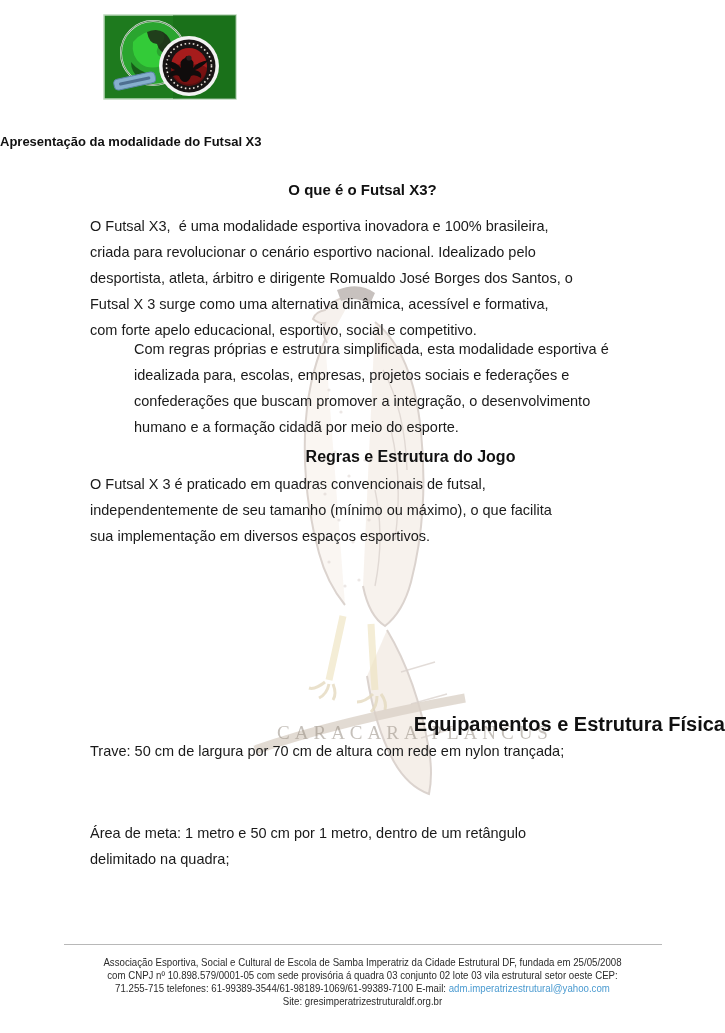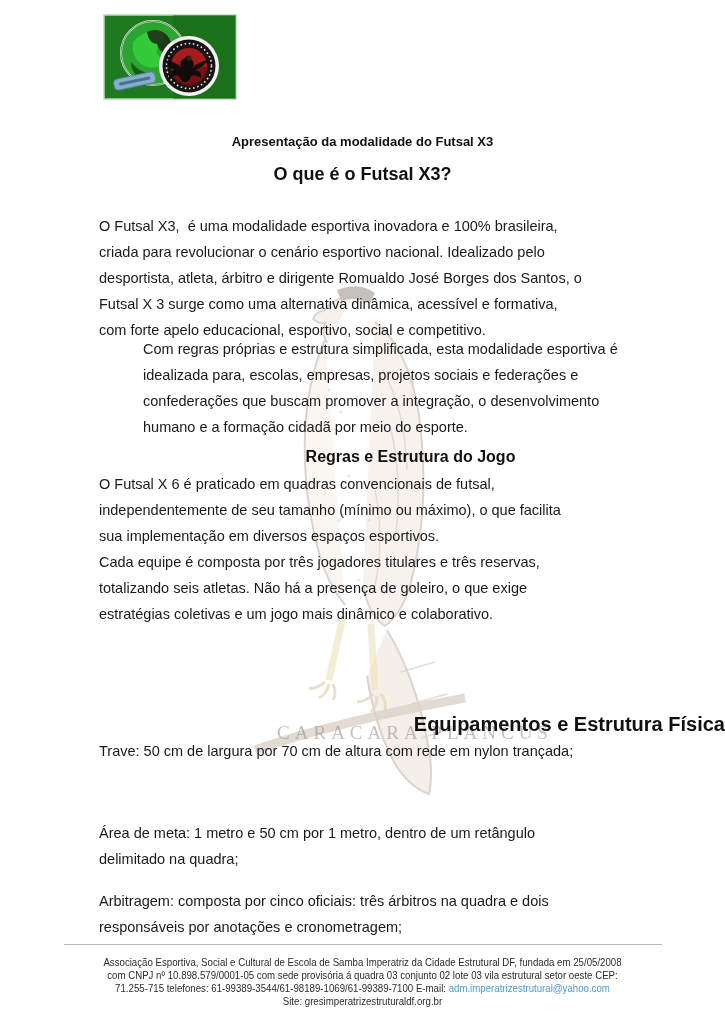--- a/index.html
+++ b/index.html
@@ -19,31 +19,31 @@
     position:absolute;left:255px;top:722px;width:320px;
     text-align:center;
     font-family:Liberation Serif, serif;
     font-size:19px;letter-spacing:5px;
     color:rgba(150,140,130,.55);
     z-index:0;pointer-events:none;
   }
   
   .doc-title{
     position:absolute;left:0;top:134px;width:725px;
-    text-align:center;font-weight:bold;font-size:13px;color:#111;z-index:2;
+    text-align:left;font-weight:bold;font-size:13px;color:#111;z-index:2;
   }
   .h-center{
     position:absolute;left:0;width:725px;text-align:center;
     font-weight:bold;color:#111;z-index:2;
   }
-  .h1{top:164px;font-size:18px;}
+  .h1{top:181px;font-size:15px;}
   .h2{top:448px;font-size:16px;padding-left:48px;}
   .h3{top:713px;font-size:20px;text-align:right;}
   .para{
-    position:absolute;left:99px;width:560px;
+    position:absolute;left:90px;width:560px;
     font-size:14.5px;line-height:26px;
     white-space:pre;z-index:2;
   }
   .p1{top:213px;} .p2{top:336px;margin-left:44px;} .p3{top:471px;}
   .p4{top:549px;} .p5{top:629px;} .p6{top:738px;}
   .p7{top:772px;margin-top:48px;} .p8{top:829px;} .p9{top:888px;}
   
   .footer-rule{
     position:absolute;left:64px;top:944px;width:598px;
     border-top:1px solid #b8b8b8;z-index:2;
@@ -148,33 +148,28 @@
 criada para revolucionar o cenário esportivo nacional. Idealizado pelo
 desportista, atleta, árbitro e dirigente Romualdo José Borges dos Santos, o
 Futsal X 3 surge como uma alternativa dinâmica, acessível e formativa,
 com forte apelo educacional, esportivo, social e competitivo.</div>
   <div class="para p2">Com regras próprias e estrutura simplificada, esta modalidade esportiva é
 idealizada para, escolas, empresas, projetos sociais e federações e
 confederações que buscam promover a integração, o desenvolvimento
 humano e a formação cidadã por meio do esporte.</div>
 
   <div class="h-center h2">Regras e Estrutura do Jogo</div>
-  <div class="para p3">O Futsal X 6 é praticado em quadras convencionais de futsal,
+  <div class="para p3">O Futsal X 3 é praticado em quadras convencionais de futsal,
 independentemente de seu tamanho (mínimo ou máximo), o que facilita
 sua implementação em diversos espaços esportivos.</div>
-  <div class="para p4">Cada equipe é composta por três jogadores titulares e três reservas,
-totalizando seis atletas. Não há a presença de goleiro, o que exige
-estratégias coletivas e um jogo mais dinâmico e colaborativo.</div>
 
   <div class="h-center h3">Equipamentos e Estrutura Física</div>
   <div class="para p6">Trave: 50 cm de largura por 70 cm de altura com rede em nylon trançada;</div>
   <div class="para p7">Área de meta: 1 metro e 50 cm por 1 metro, dentro de um retângulo
 delimitado na quadra;</div>
-  <div class="para p9">Arbitragem: composta por cinco oficiais: três árbitros na quadra e dois
-responsáveis por anotações e cronometragem;</div>
 
   <div class="footer-rule"></div>
   <div class="footer">
     <div class="fline">Associação Esportiva, Social e Cultural de Escola de Samba Imperatriz da Cidade Estrutural DF, fundada em 25/05/2008</div>
     <div class="fline">com CNPJ nº 10.898.579/0001-05 com sede provisória á quadra 03 conjunto 02 lote 03 vila estrutural setor oeste CEP:</div>
     <div class="fline"><span>71.255-715 telefones: 61-99389-3544/61-98189-1069/61-99389-7100 E-mail: </span><a href="#">adm.imperatrizestrutural@yahoo.com</a></div>
     <div class="fline">Site: gresimperatrizestruturaldf.org.br</div>
   </div>
 
 </div>

